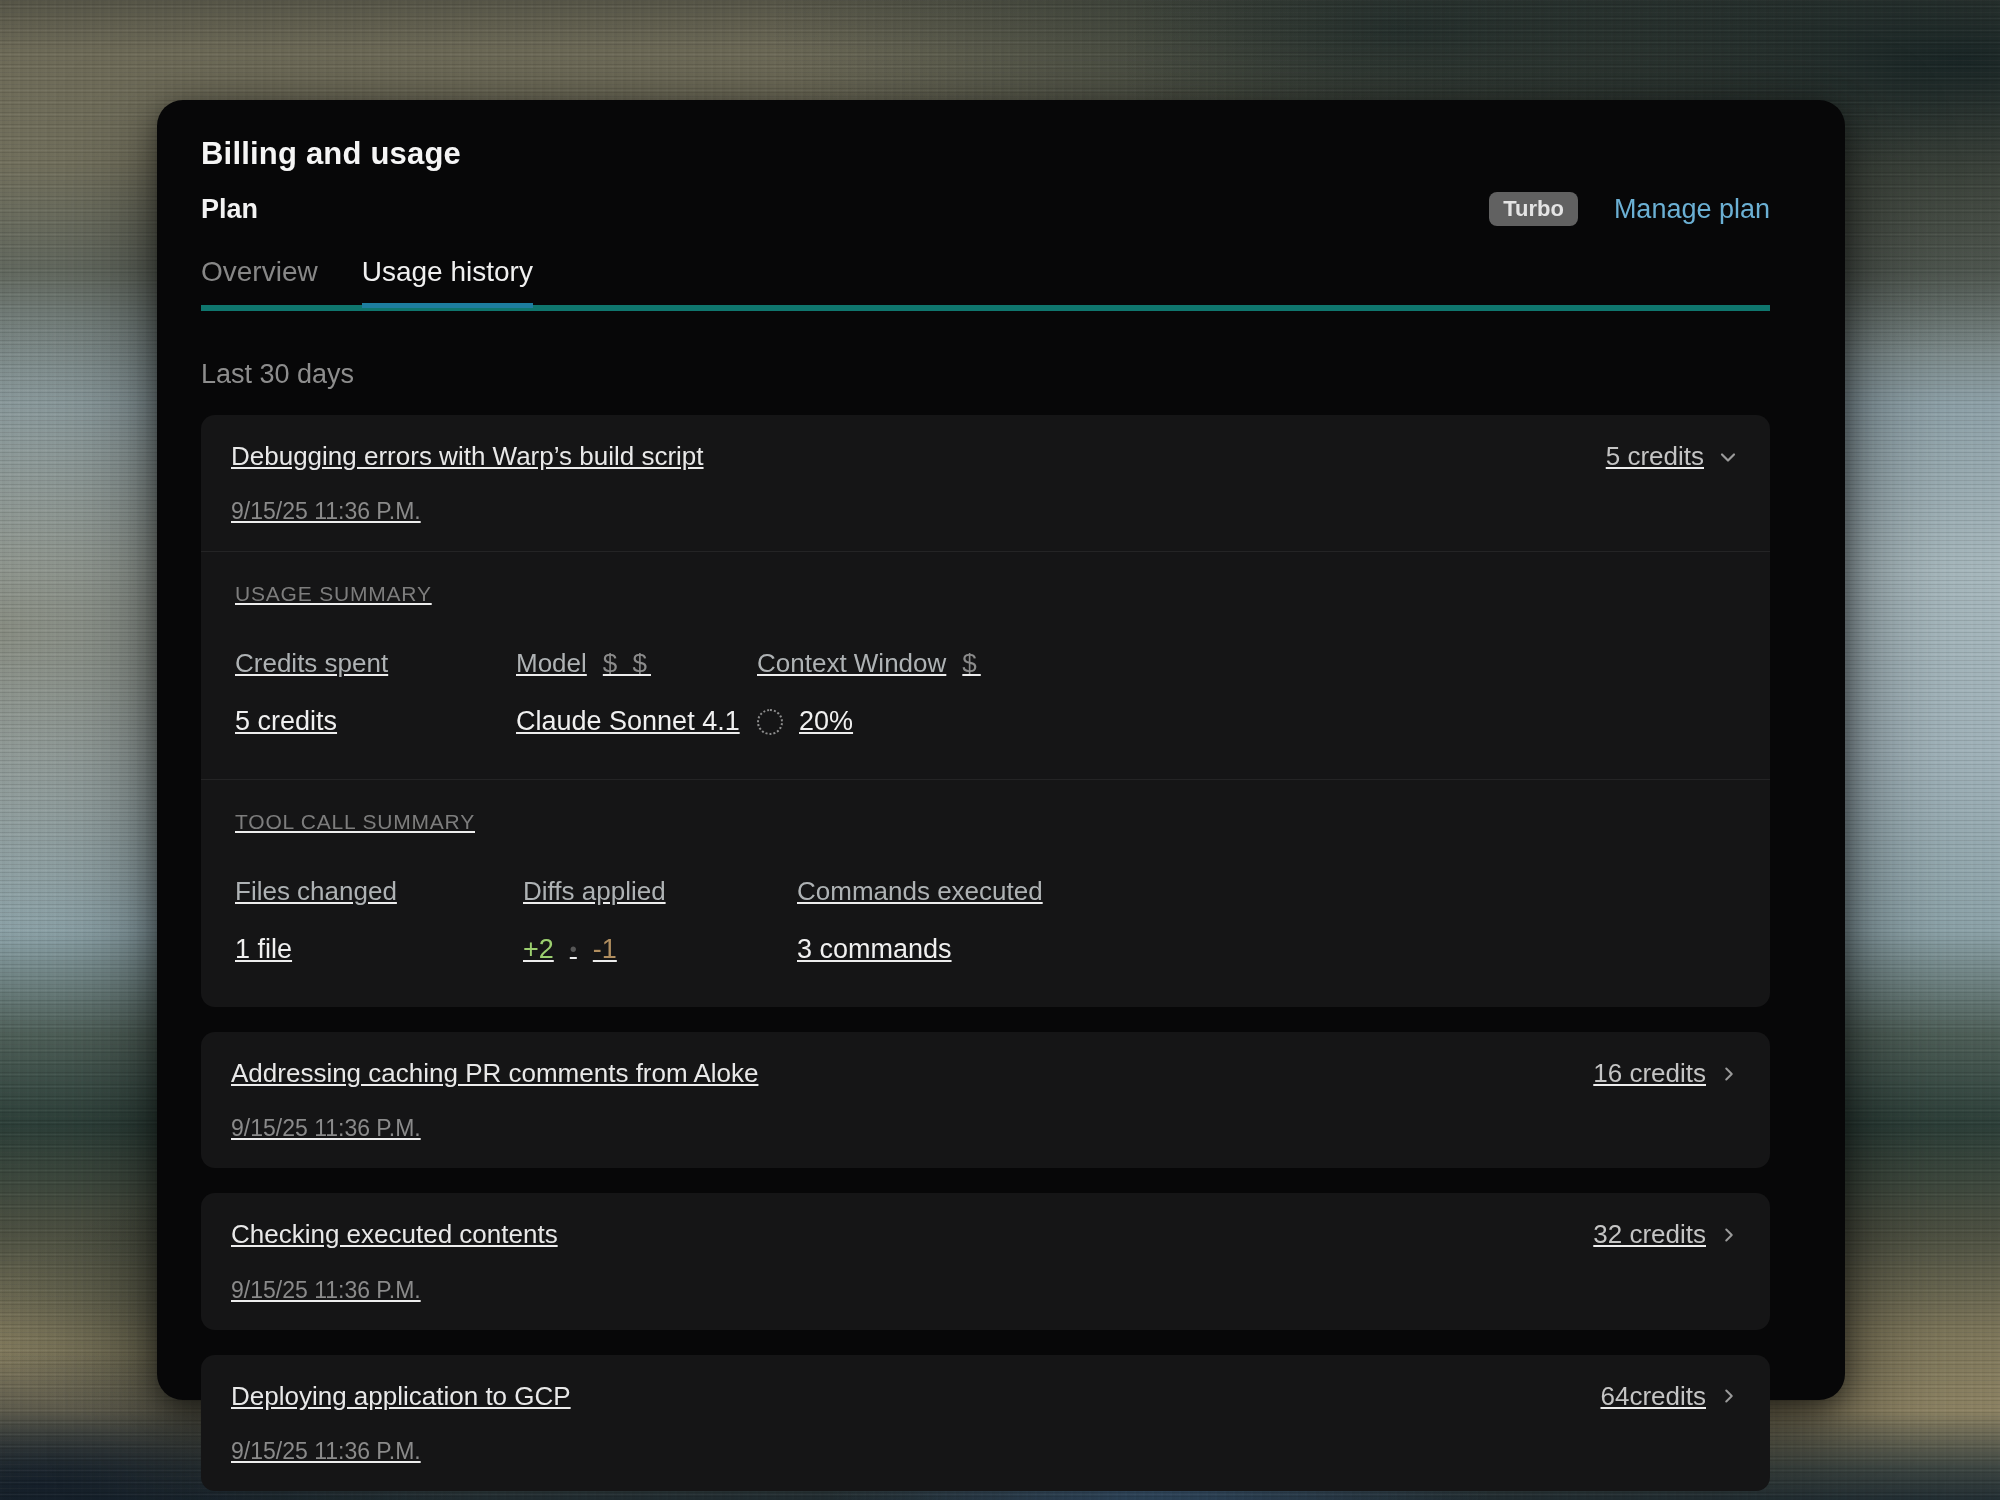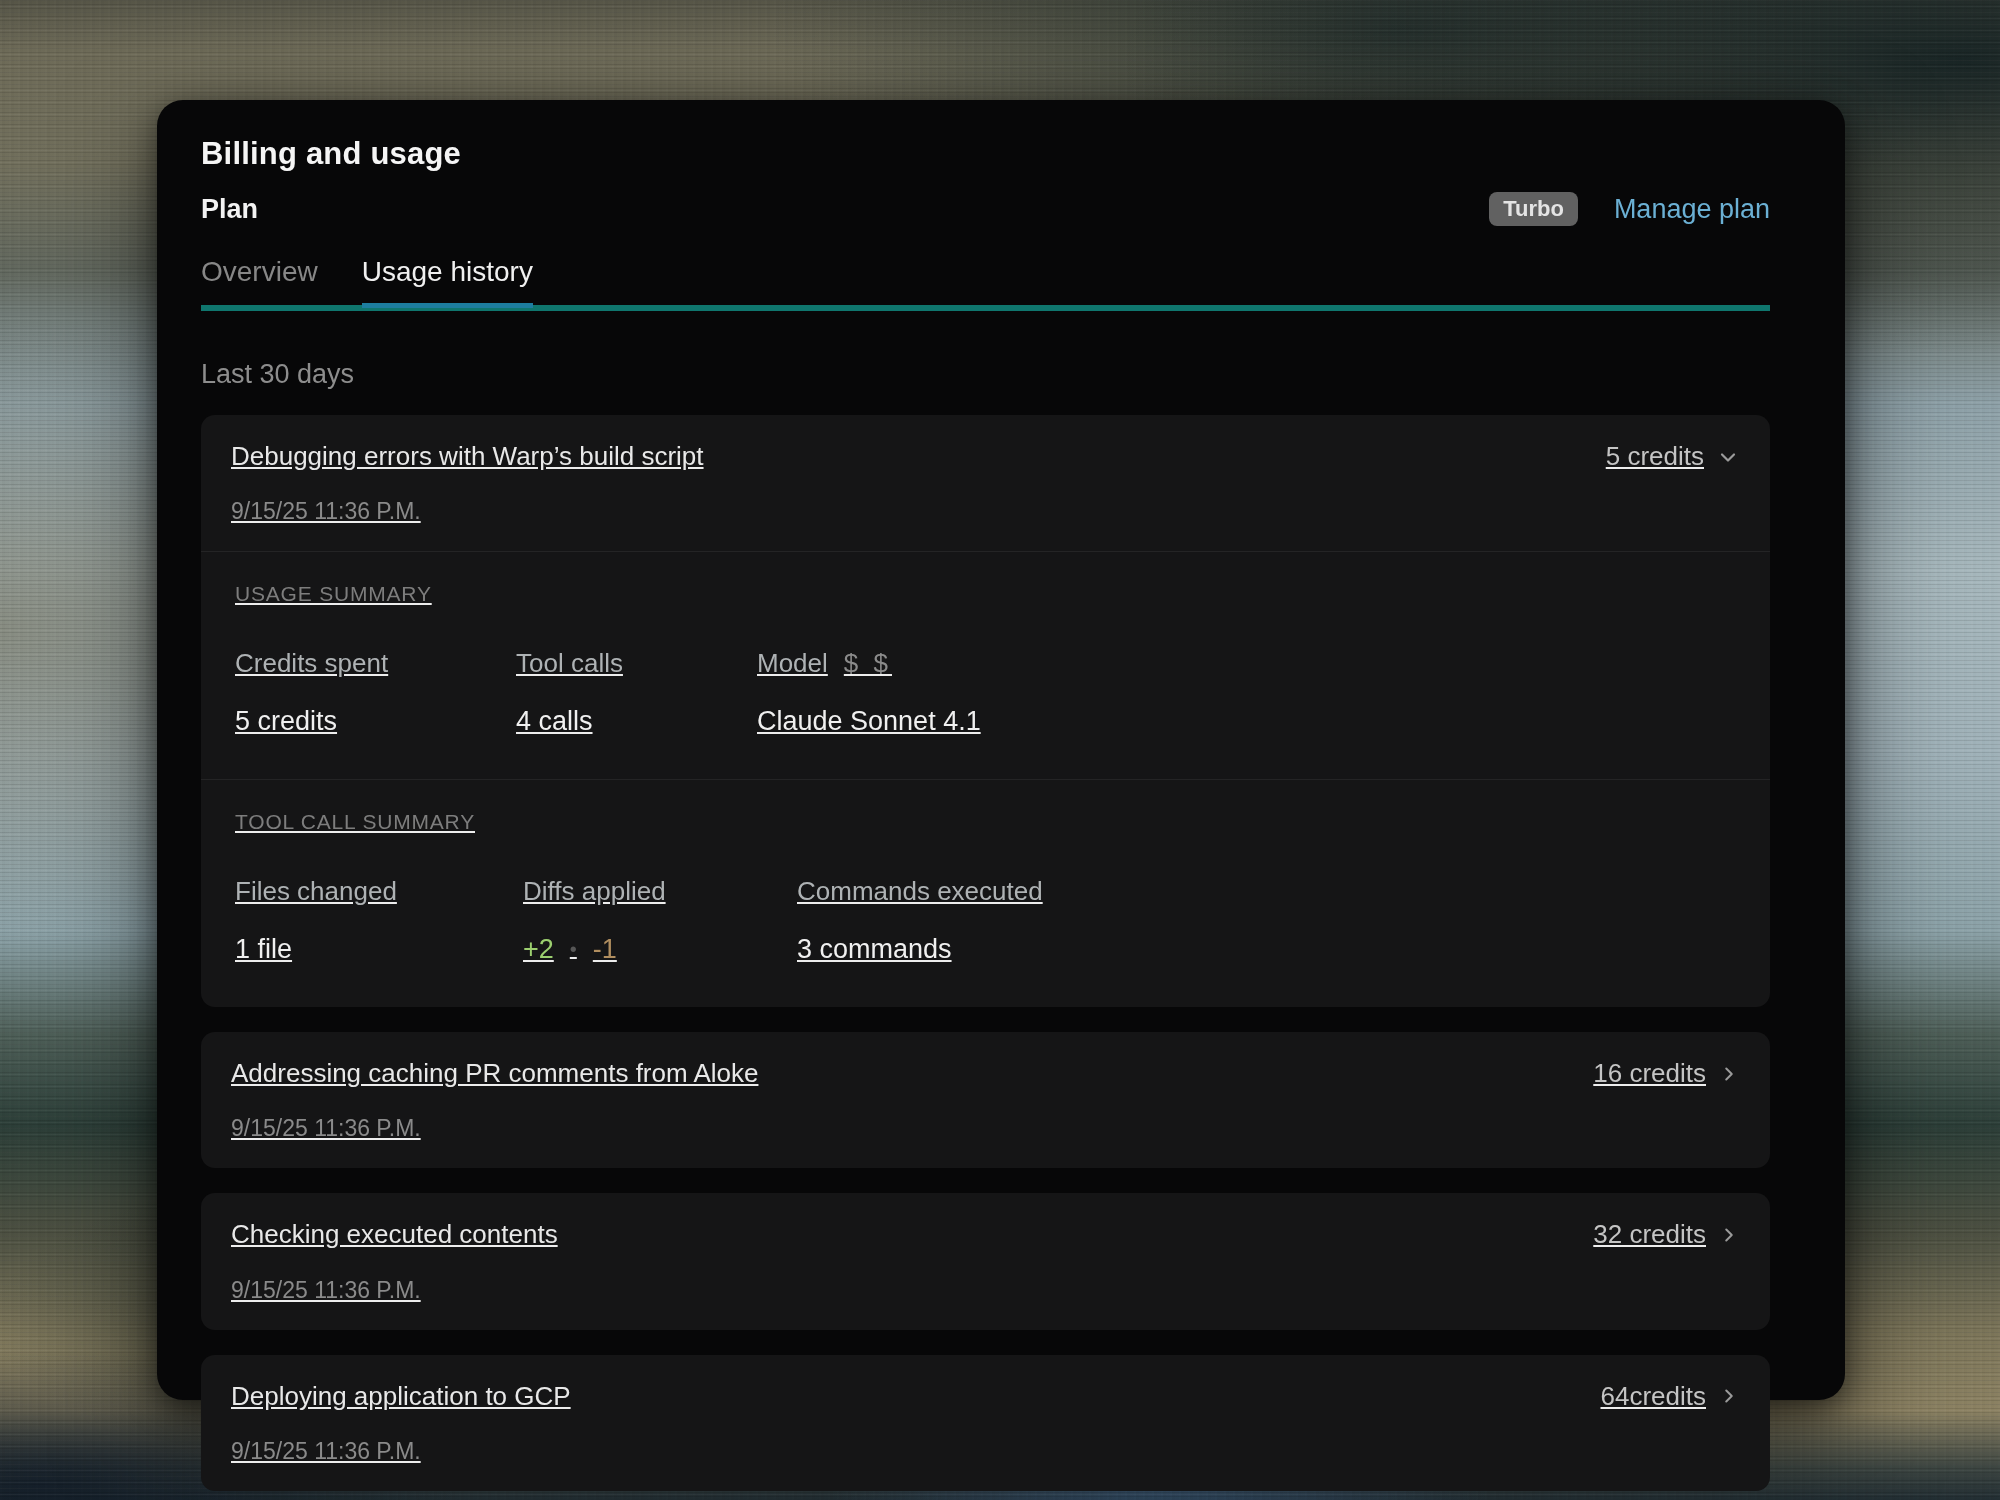--- a/index.html
+++ b/index.html
@@ -178,28 +178,33 @@
     </div>
 
     <div class="card-section usage">
       <div class="section-heading">USAGE SUMMARY</div>
       <div class="metrics-row">
         <div class="metric">
           <div class="metric-label">Credits spent</div>
           <div class="metric-value">5 credits</div>
         </div>
         <div class="metric">
-          <div class="metric-label">Tool calls</div>
-          <div class="metric-value">4 calls</div>
-        </div>
-        <div class="metric">
           <div class="metric-label">
             <span>Model</span><span class="cost">$ $</span>
           </div>
           <div class="metric-value">Claude Sonnet 4.1</div>
+        </div>
+        <div class="metric">
+          <div class="metric-label">
+            <span>Context Window</span><span class="cost">$</span>
+          </div>
+          <div class="metric-value">
+            <span class="progress-ring"></span>
+            <span>20%</span>
+          </div>
         </div>
       </div>
     </div>
 
     <div class="card-section toolcalls">
       <div class="section-heading">TOOL CALL SUMMARY</div>
       <div class="metrics-row">
         <div class="metric">
           <div class="metric-label">Files changed</div>
           <div class="metric-value">1 file</div>

